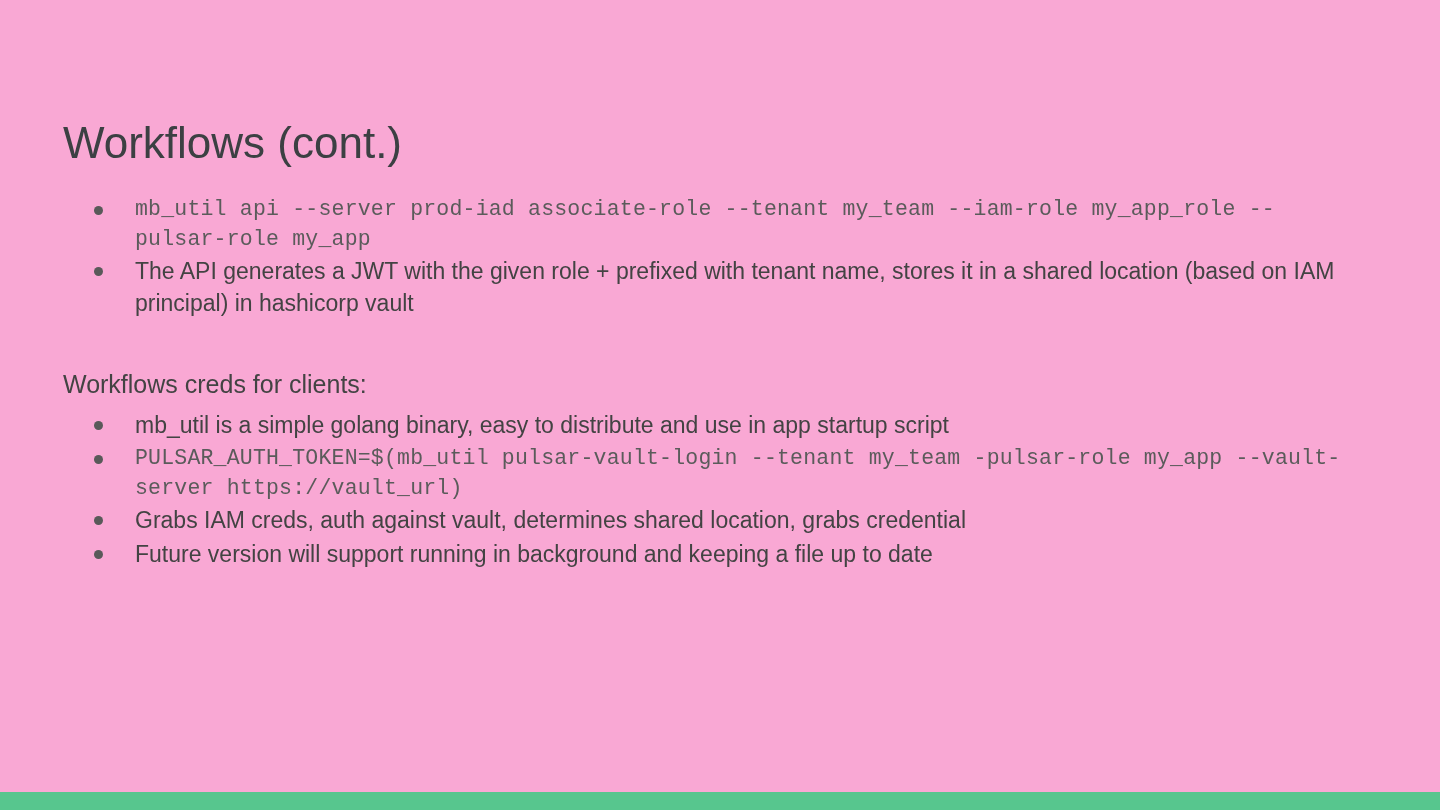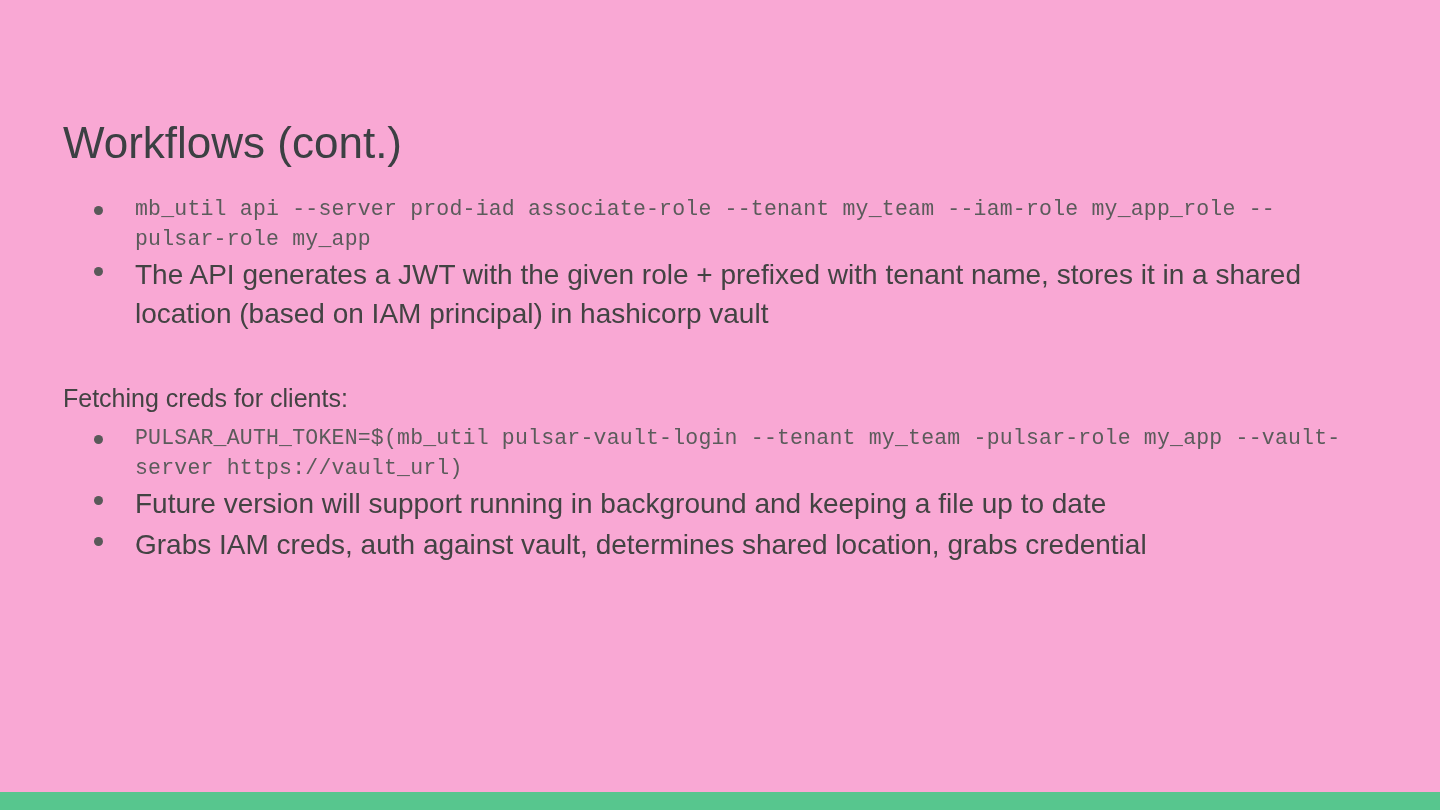--- a/index.html
+++ b/index.html
@@ -72,21 +72,21 @@
   li.mono .text {
     font-family: "Liberation Mono", "DejaVu Sans Mono", monospace;
     font-size: 21.5px;
     color: #5b5b5b;
     letter-spacing: 0.2px;
     white-space: pre-wrap;
     word-break: break-word;
   }
   li.plain .text {
     font-family: "Liberation Sans", sans-serif;
-    font-size: 28px;
+    font-size: 23px;
     color: #434343;
   }
   .text {
     display: block;
   }
   .footer-bar {
     position: absolute;
     left: 0;
     bottom: 0;
     width: 1440px;
@@ -110,33 +110,37 @@
           <span class="text">mb_util api --server prod-iad associate-role --tenant my_team --iam-role my_app_role --pulsar-role my_app</span>
         </li>
         <li class="plain">
           <span class="dot"></span>
           <span class="text">The API generates a JWT with the given role + prefixed with tenant name, stores it in a shared location (based on IAM principal) in hashicorp vault</span>
         </li>
       </ul>
     </div>
 
     <div class="section">
-      <p class="section-heading second">Fetching creds for clients:</p>
+      <p class="section-heading second">Workflows creds for clients:</p>
       <ul class="bullets">
+        <li class="plain">
+          <span class="dot"></span>
+          <span class="text">mb_util is a simple golang binary, easy to distribute and use in app startup script</span>
+        </li>
         <li class="mono">
           <span class="dot"></span>
           <span class="text">PULSAR_AUTH_TOKEN=$(mb_util pulsar-vault-login --tenant my_team -pulsar-role my_app --vault-server https://vault_url)</span>
         </li>
         <li class="plain">
           <span class="dot"></span>
-          <span class="text">Future version will support running in background and keeping a file up to date</span>
+          <span class="text">Grabs IAM creds, auth against vault, determines shared location, grabs credential</span>
         </li>
         <li class="plain">
           <span class="dot"></span>
-          <span class="text">Grabs IAM creds, auth against vault, determines shared location, grabs credential</span>
+          <span class="text">Future version will support running in background and keeping a file up to date</span>
         </li>
       </ul>
     </div>
 
   </div>
 
   <div class="footer-bar" style="background: rgb(87, 198, 142);"></div>
 </div>
 
 </body></html>

